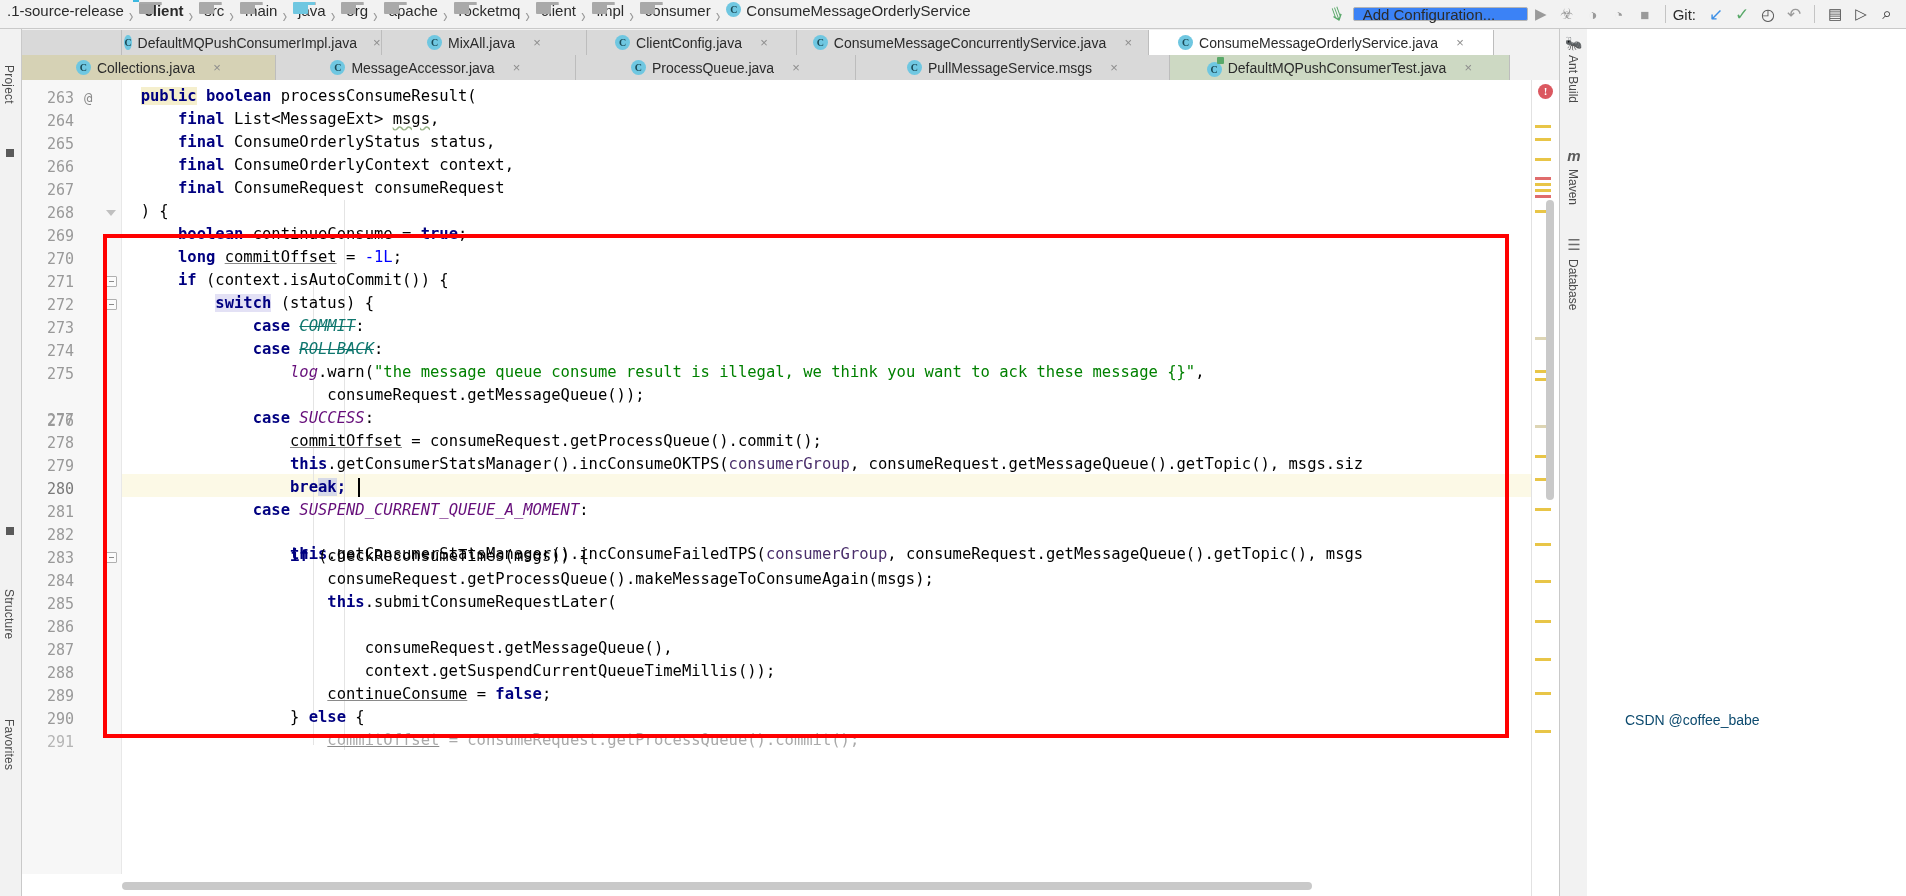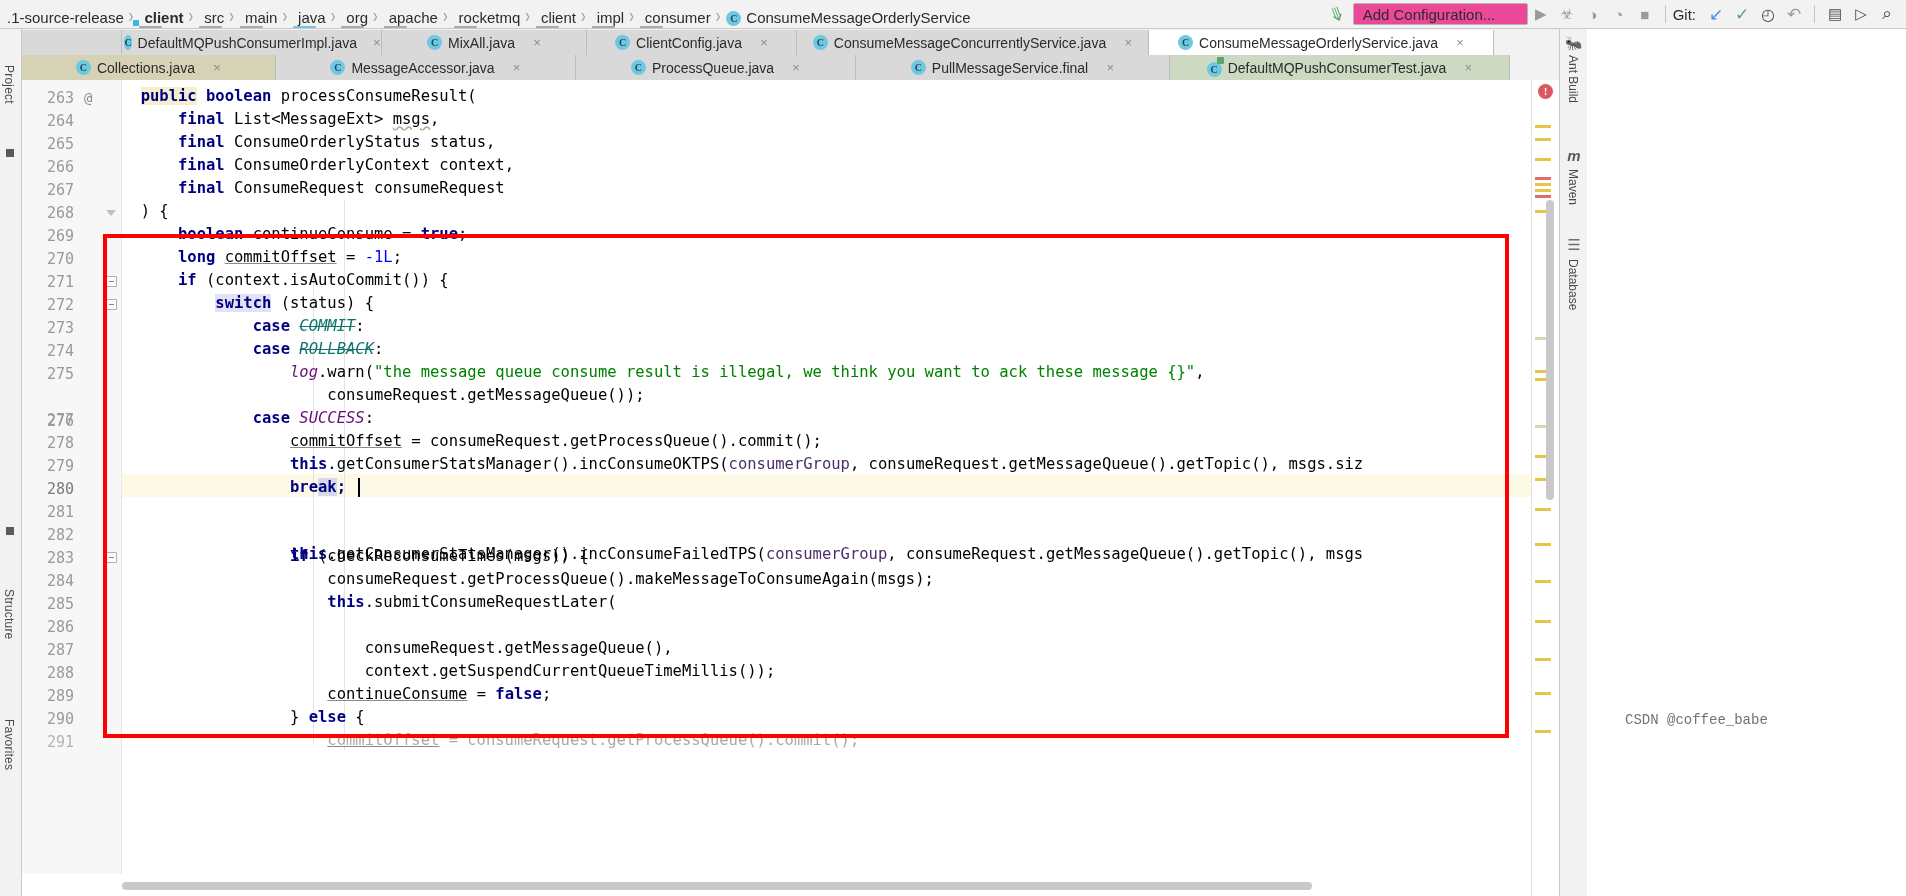--- a/index.html
+++ b/index.html
@@ -21,21 +21,21 @@
     position: absolute; top: 0; left: 0;
     width: 1906px; height: 29px;
     background: #f2f2f2;
     border-bottom: 1px solid #c9c9c9;
     display: flex; align-items: center;
     padding-left: 4px;
     overflow: hidden;
     white-space: nowrap;
   }
   .crumb {
-    display: inline-flex; align-items: flex-end;
+    display: inline-flex; align-items: flex-start;
     height: 24px;
     padding: 0 2px 0 3px;
     font-size: 15px;
     color: #2b2b2b;
     cursor: default;
   }
   .crumb.bold { font-weight: bold; }
   .crumb-sep {
     display: inline-block;
     color: #9a9a9a;
@@ -68,22 +68,22 @@
     display: inline-block; width: 15px; height: 15px;
     border-radius: 50%; background: #6fc7e1;
     color: #1b4a57; font-size: 10px; font-weight: bold;
     text-align: center; line-height: 15px;
     font-family: "Liberation Serif", serif;
   }
 
   .nav-right { margin-left: auto; display: flex; align-items: center; height: 29px; }
   .run-arrow { color: #59a869; font-size: 19px; margin: 0 8px 0 14px; display:inline-block; transform: rotate(-20deg) scaleX(0.8); }
   .config-box {
-    height: 22px; min-width: 175px;
-    background: #ec4899;
+    height: 14px; min-width: 175px;
+    background: #3b82f6;
     border: 1px solid #b5b5b5;
     border-radius: 2px;
     font-size: 15px; color: #2b2b2b;
     display: flex; align-items: center; padding: 0 9px;
     cursor: default;
   }
   .tb-ico {
     width: 26px; height: 26px;
     display: inline-flex; align-items: center; justify-content: center;
     color: #9a9a9a; font-size: 15px;
@@ -309,22 +309,22 @@
   }
   .ricon {
     position: absolute; left: 6px;
     width: 16px; height: 16px;
     display: flex; align-items: center; justify-content: center;
     font-size: 13px; color: #6e6e6e;
   }
 
   .watermark {
     position: absolute; left: 1625px; top: 712px;
-    font-size: 14px; color: #737373;
-    font-family: Liberation Mono, monospace;
+    font-size: 14px; color: #0c4a6e;
+    font-family: Liberation Sans, sans-serif;
     white-space: nowrap;
     z-index: 40;
   }
   .bottom-fill {
     position: absolute; left: 22px; top: 874px;
     width: 1509px; height: 22px; background: #ffffff;
   }
 </style>
 </head>
 <body>
@@ -465,21 +465,21 @@
       <span>MessageAccessor.java</span>
       <span class="tab-x">×</span>
     </div>
     <div class="tab" style="width:280px;justify-content:center;">
       <span class="cls-ico">C</span>
       <span>ProcessQueue.java</span>
       <span class="tab-x">×</span>
     </div>
     <div class="tab" style="width:314px;justify-content:center;">
       <span class="cls-ico">C</span>
-      <span>PullMessageService.final</span>
+      <span>PullMessageService.msgs</span>
       <span class="tab-x">×</span>
     </div>
     <div class="tab active-green" style="width:340px;justify-content:center;">
       <span class="tab-test-ico">
         <span class="cls-ico">C</span><span class="run-dot"></span>
       </span>
       <span>DefaultMQPushConsumerTest.java</span>
       <span class="tab-x">×</span>
     </div>
   </div>
@@ -552,20 +552,21 @@
       <div class="code-line" style="top:189px;">      <span class="kw">if</span> (context.isAutoCommit()) {</div>
       <div class="code-line" style="top:212px;">          <span class="kw kw-hl">switch</span> (status) {</div>
       <div class="code-line" style="top:235px;">              <span class="kw">case</span> <span class="fld-strike">COMMIT</span>:</div>
       <div class="code-line" style="top:258px;">              <span class="kw">case</span> <span class="fld-strike">ROLLBACK</span>:</div>
       <div class="code-line" style="top:281px;">                  <span class="fld">log</span>.warn(<span class="str">"the message queue consume result is illegal, we think you want to ack these message {}"</span>,</div>
       <div class="code-line" style="top:304px;">                      consumeRequest.getMessageQueue());</div>
       <div class="code-line" style="top:327px;">              <span class="kw">case</span> <span class="fld">SUCCESS</span>:</div>
       <div class="code-line" style="top:350px;">                  <span class="ulin">commitOffset</span> = consumeRequest.getProcessQueue().commit();</div>
       <div class="code-line" style="top:373px;">                  <span class="kw">this</span>.getConsumerStatsManager().incConsumeOKTPS(<span class="param">consumerGroup</span>, consumeRequest.getMessageQueue().getTopic(), msgs.siz</div>
       <div class="code-line" style="top:396px;">                  <span class="kw">bre</span><span class="kw sel-token">ak</span><span class="kw">;</span></div>
+      <div class="code-line" style="top:419px;">              <span class="kw">case</span> <span class="fld">SUSPEND_CURRENT_QUEUE_A_MOMENT</span>:</div>
       <div class="code-line" style="top:463px;">                  <span class="kw">this</span>.getConsumerStatsManager().incConsumeFailedTPS(<span class="param">consumerGroup</span>, consumeRequest.getMessageQueue().getTopic(), msgs</div>
       <div class="code-line" style="top:465px;">                  <span class="kw">if</span> (checkReconsumeTimes(msgs)) {</div>
       <div class="code-line" style="top:488px;">                      consumeRequest.getProcessQueue().makeMessageToConsumeAgain(msgs);</div>
       <div class="code-line" style="top:511px;">                      <span class="kw">this</span>.submitConsumeRequestLater(</div>
       <div class="code-line" style="top:557px;">                          consumeRequest.getMessageQueue(),</div>
       <div class="code-line" style="top:580px;">                          context.getSuspendCurrentQueueTimeMillis());</div>
       <div class="code-line" style="top:603px;">                      <span class="ulin">continueConsume</span> = <span class="kw">false</span>;</div>
       <div class="code-line" style="top:626px;">                  } <span class="kw">else</span> {</div>
       <div class="code-line" style="top:649px;color:#a9a9a9;">                      <span class="ulin">commitOffset</span> = consumeRequest.getProcessQueue().commit();</div>
 

